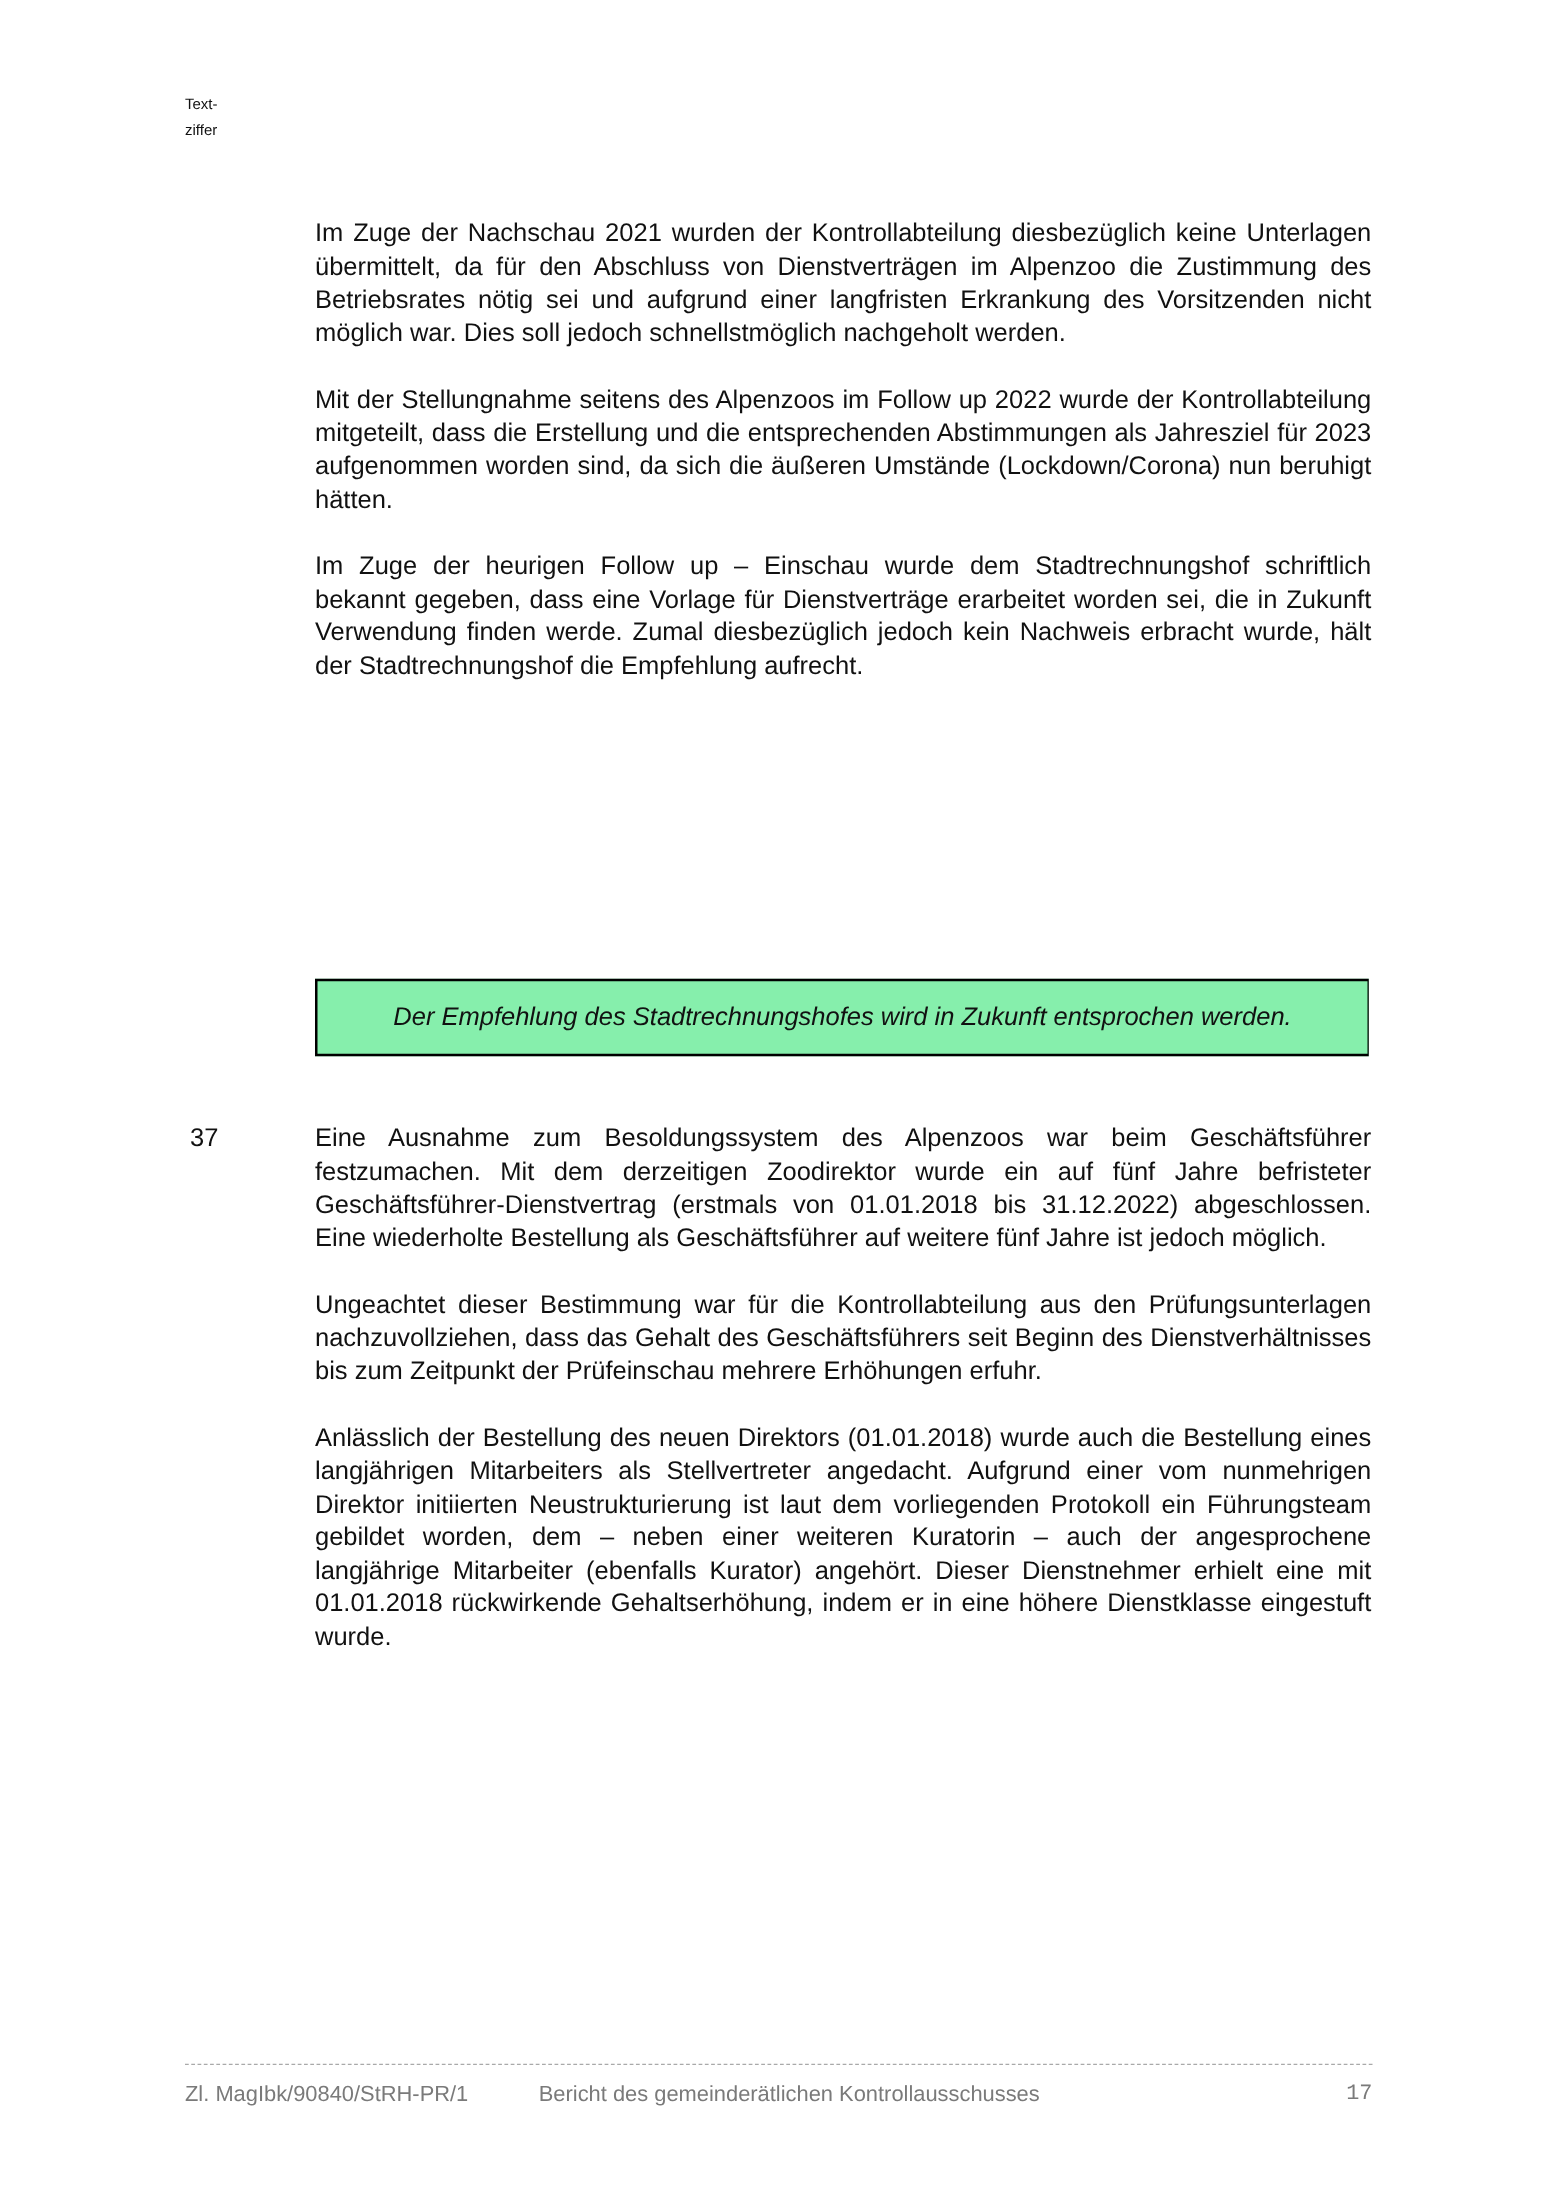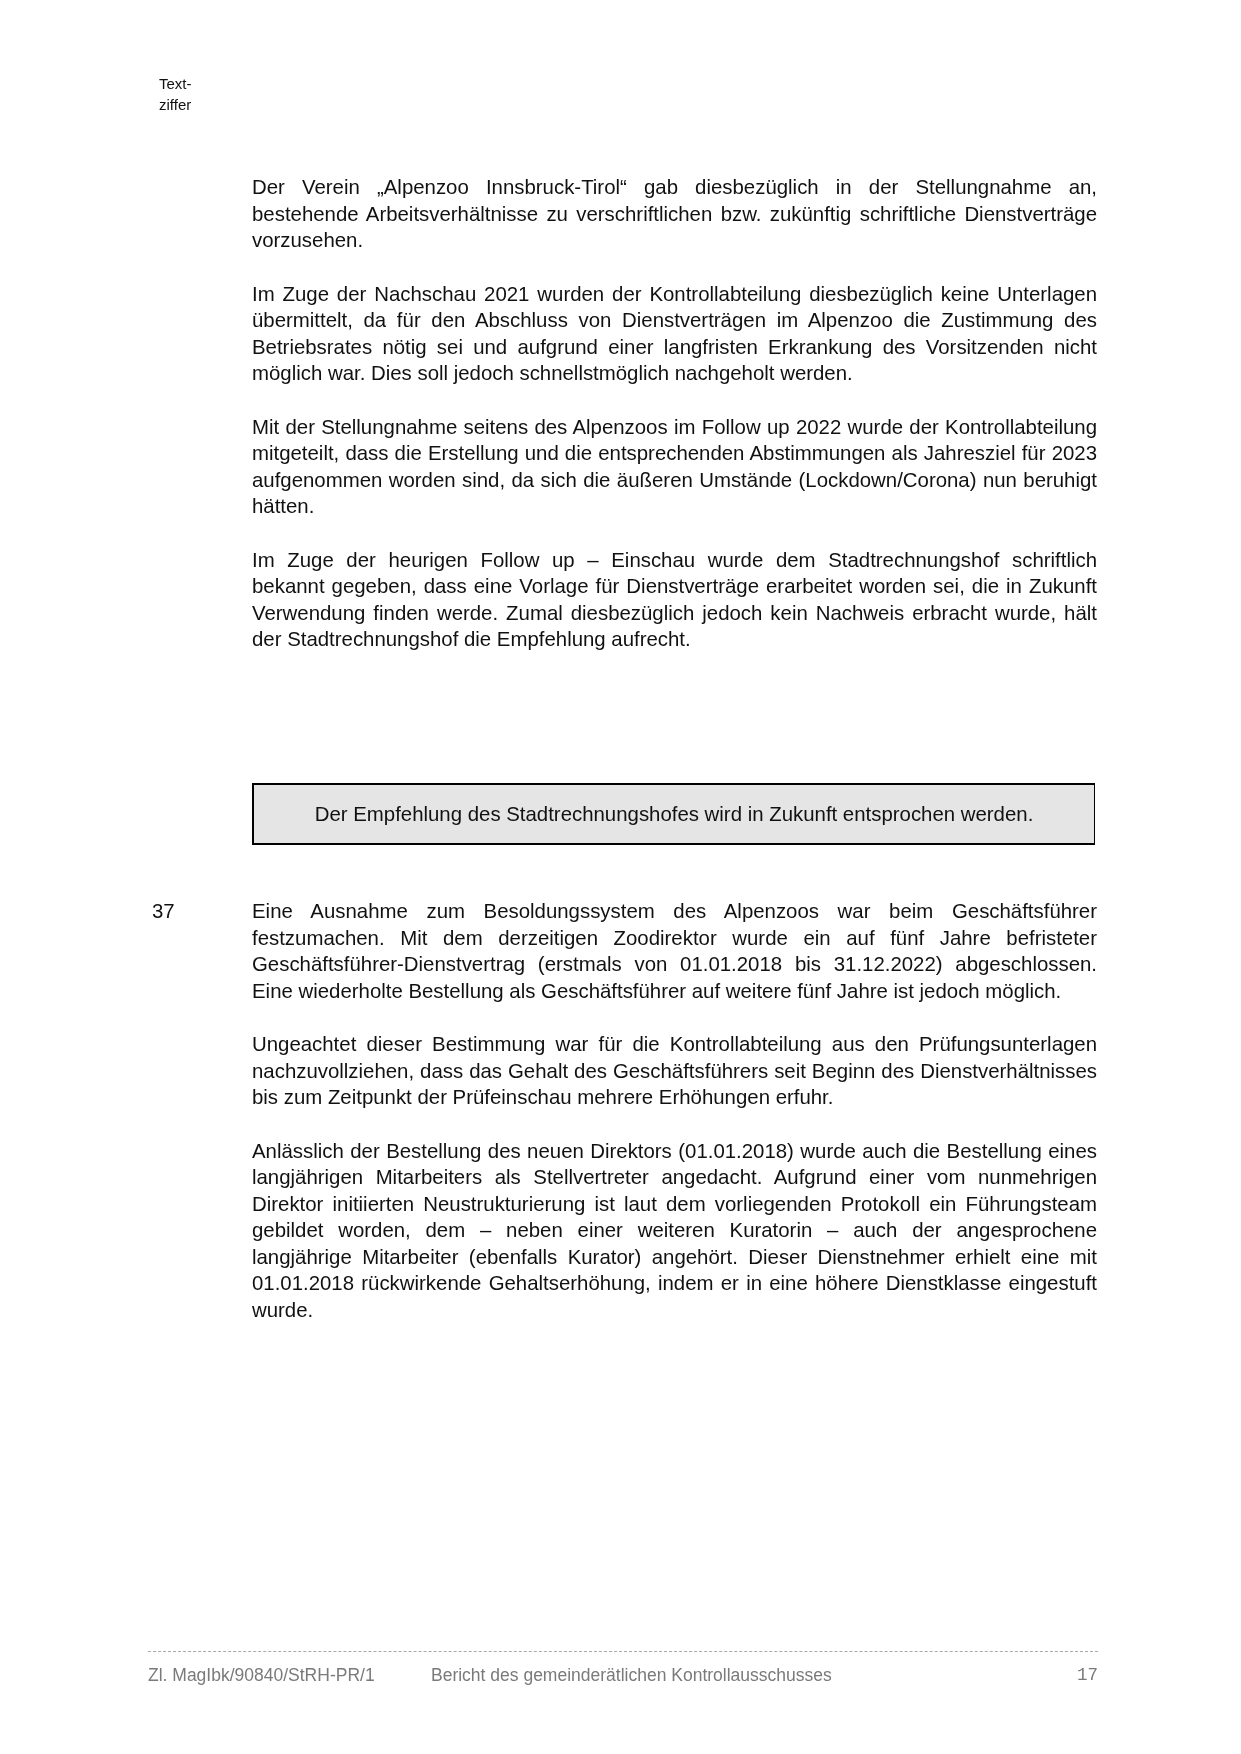--- a/index.html
+++ b/index.html
@@ -1,22 +1,22 @@
 <!DOCTYPE html>
 <html><head>
   <meta charset="utf-8">
   <style>
     html, body { margin: 0; padding: 0; background: #ffffff; }
     body {
       width: 1241px; height: 1754px; position: relative; overflow: hidden;
       font-family: "Liberation Sans", sans-serif; color: #111111;
     }
     .margin-label {
-      position: absolute; left: 159px; top: 73px;
-      font-size: 15px; line-height: 21px; width: 60px; word-wrap: break-word;
+      position: absolute; left: 148px; top: 73px;
+      font-size: 12px; line-height: 21px; width: 60px; word-wrap: break-word;
     }
     .body-col {
       position: absolute; left: 252px; width: 845px;
       font-size: 20.4px; line-height: 26.5px; text-align: justify; hyphens: none;
     }
     .para { margin: 0 0 27px 0; }
     .para:last-child { margin-bottom: 0; }
     #block-a { top: 174px; }
     .statement-box {
       position: absolute; left: 252px; top: 783px; width: 843px; height: 62px;
@@ -41,27 +41,26 @@
     .footer .title { position: absolute; left: 283px; }
     .footer .pageno { position: absolute; right: 0; font-family: Liberation Mono, monospace; }
   </style>
 </head>
 <body>
 
 <div class="margin-label" style="white-space: pre-line;">Text-
 ziffer</div>
 
 <div class="body-col" id="block-a">
-  <p class="para">Der Verein „Alpenzoo Innsbruck-Tirol“ gab diesbezüglich in der Stellungnahme an, bestehende Arbeitsverhältnisse zu verschriftlichen bzw. zukünftig schriftliche Dienstverträge vorzusehen.</p>
   <p class="para">Im Zuge der Nachschau 2021 wurden der Kontrollabteilung diesbezüglich keine Unterlagen übermittelt, da für den Abschluss von Dienstverträgen im Alpenzoo die Zustimmung des Betriebsrates nötig sei und aufgrund einer langfristen Erkrankung des Vorsitzenden nicht möglich war. Dies soll jedoch schnellstmöglich nachgeholt werden.</p>
   <p class="para">Mit der Stellungnahme seitens des Alpenzoos im Follow up 2022 wurde der Kontrollabteilung mitgeteilt, dass die Erstellung und die entsprechenden Abstimmungen als Jahresziel für 2023 aufgenommen worden sind, da sich die äußeren Umstände (Lockdown/Corona) nun beruhigt hätten.</p>
   <p class="para">Im Zuge der heurigen Follow up – Einschau wurde dem Stadtrechnungshof schriftlich bekannt gegeben, dass eine Vorlage für Dienstverträge erarbeitet worden sei, die in Zukunft Verwendung finden werde. Zumal diesbezüglich jedoch kein Nachweis erbracht wurde, hält der Stadtrechnungshof die Empfehlung aufrecht.</p>
 </div>
 
-<div class="statement-box" style="background: #e5e5e5;">
+<div class="statement-box" style="background: #86efac; font-style: italic;">
   <span>Der Empfehlung des Stadtrechnungshofes wird in Zukunft entsprochen werden.</span>
 </div>
 
 <div class="tz-number">37</div>
 
 <div class="body-col" id="block-b">
   <p class="para">Eine Ausnahme zum Besoldungssystem des Alpenzoos war beim Geschäftsführer festzumachen. Mit dem derzeitigen Zoodirektor wurde ein auf fünf Jahre befristeter Geschäftsführer-Dienstvertrag (erstmals von 01.01.2018 bis 31.12.2022) abgeschlossen. Eine wiederholte Bestellung als Geschäftsführer auf weitere fünf Jahre ist jedoch möglich.</p>
   <p class="para">Ungeachtet dieser Bestimmung war für die Kontrollabteilung aus den Prüfungsunterlagen nachzuvollziehen, dass das Gehalt des Geschäftsführers seit Beginn des Dienstverhältnisses bis zum Zeitpunkt der Prüfeinschau mehrere Erhöhungen erfuhr.</p>
   <p class="para">Anlässlich der Bestellung des neuen Direktors (01.01.2018) wurde auch die Bestellung eines langjährigen Mitarbeiters als Stellvertreter angedacht. Aufgrund einer vom nunmehrigen Direktor initiierten Neustrukturierung ist laut dem vorliegenden Protokoll ein Führungsteam gebildet worden, dem – neben einer weiteren Kuratorin – auch der angesprochene langjährige Mitarbeiter (ebenfalls Kurator) angehört. Dieser Dienstnehmer erhielt eine mit 01.01.2018 rückwirkende Gehaltserhöhung, indem er in eine höhere Dienstklasse eingestuft wurde.</p>
 </div>

